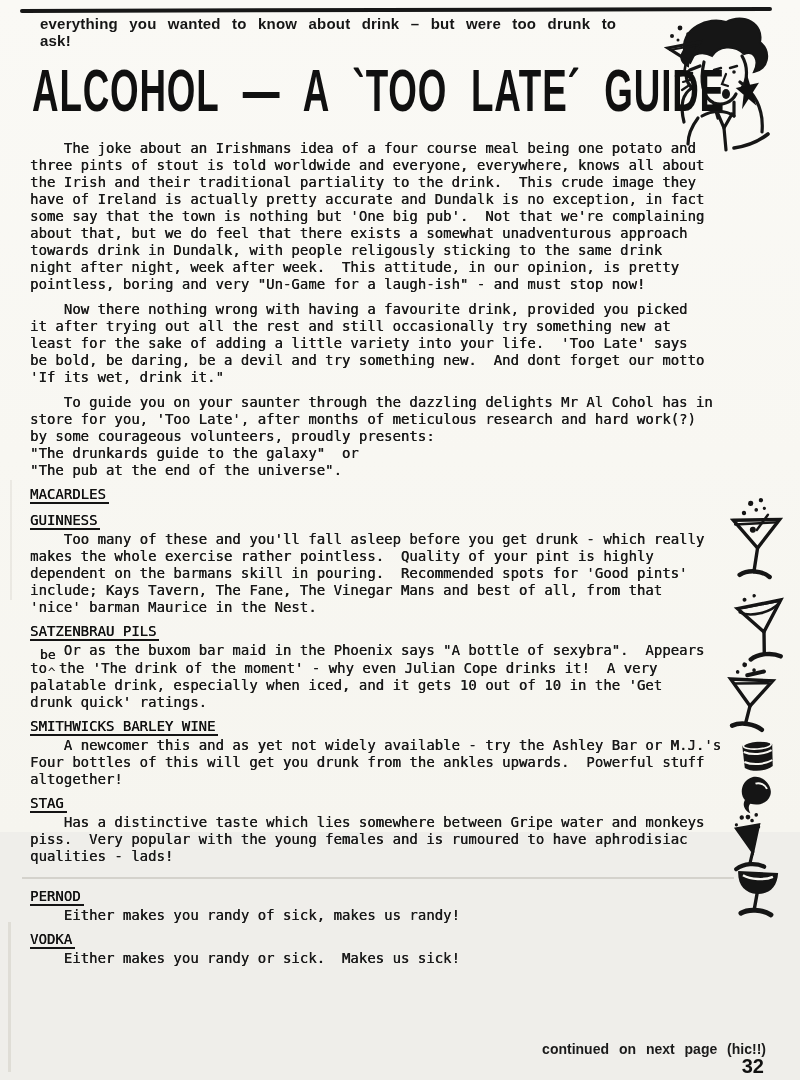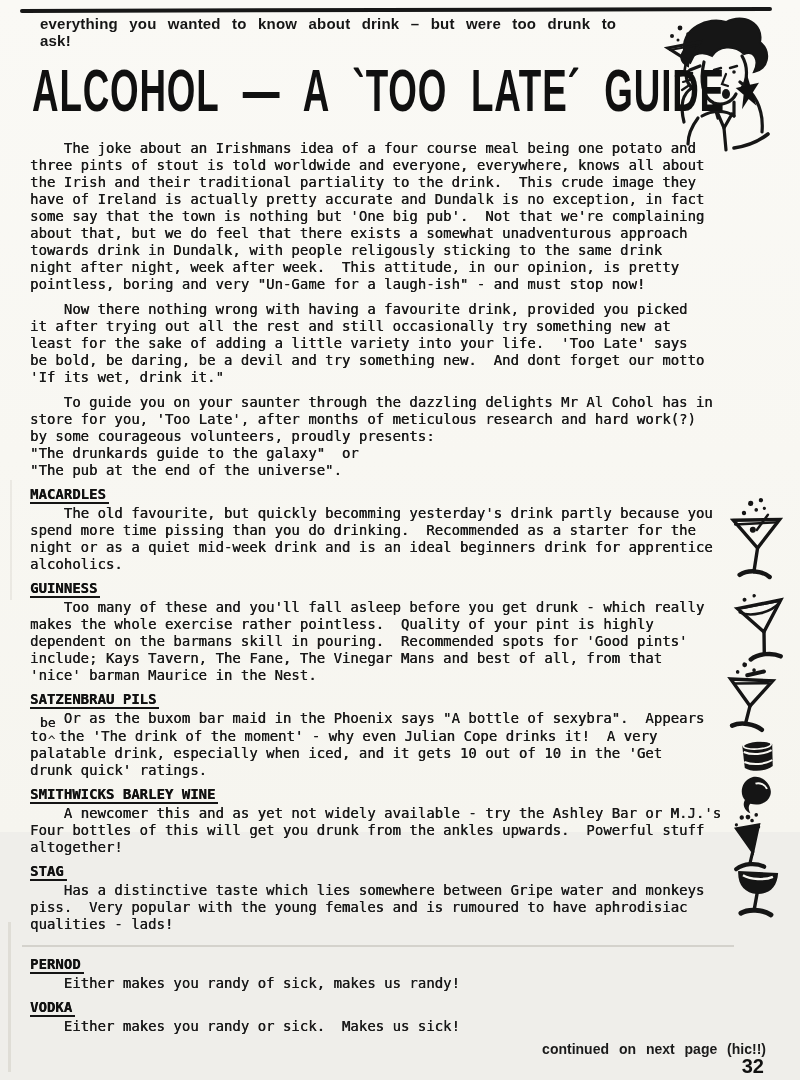--- a/index.html
+++ b/index.html
@@ -41,21 +41,21 @@
     position:absolute;left:30px;top:132px;width:730px;
     font-family:"DejaVu Sans Mono",monospace;
     font-size:14px;line-height:17px;color:#191919;
     text-shadow:0.3px 0 0 currentColor;
   }
   .para{margin:8px 0 7px 0;white-space:pre-wrap;}
   .section{margin:0 0 7px 0;}
   .section h2{
     display:inline-block;margin:0 0 1px 0;padding:0 3px 0 0;
     font-family:"DejaVu Sans Mono",monospace;
-    font-size:14px;font-weight:700;line-height:16px;
+    font-size:14px;font-weight:400;line-height:16px;
     border-bottom:2px solid #141414;color:#111;
   }
   .section .body{margin:0;white-space:pre-wrap;}
   
   .insertion{position:relative;display:inline-block;width:12px;height:14px;}
   .insertion .caret{position:absolute;left:1px;top:5px;font-size:13px;text-shadow:none;}
   .insertion .insert-word{
     position:absolute;left:-7px;top:-13px;font-size:13px;font-weight:400;
   }
   .faint-rule{
@@ -142,24 +142,20 @@
 be bold, be daring, be a devil and try something new.  And dont forget our motto
 'If its wet, drink it."</p>
     <p class="para">    To guide you on your saunter through the dazzling delights Mr Al Cohol has in
 store for you, 'Too Late', after months of meticulous research and hard work(?)
 by some courageous volunteers, proudly presents:
 "The drunkards guide to the galaxy"  or
 "The pub at the end of the universe".</p>
 
     <div class="section">
       <h2>MACARDLES</h2>
-      <p class="body">    The old favourite, but quickly becomming yesterday's drink partly because you
-spend more time pissing than you do drinking.  Recommended as a starter for the
-night or as a quiet mid-week drink and is an ideal beginners drink for apprentice
-alcoholics.</p>
     </div>
 
     <div class="section">
       <h2>GUINNESS</h2>
       <p class="body">    Too many of these and you'll fall asleep before you get drunk - which really
 makes the whole exercise rather pointless.  Quality of your pint is highly
 dependent on the barmans skill in pouring.  Recommended spots for 'Good pints'
 include; Kays Tavern, The Fane, The Vinegar Mans and best of all, from that
 'nice' barman Maurice in the Nest.</p>
     </div>

